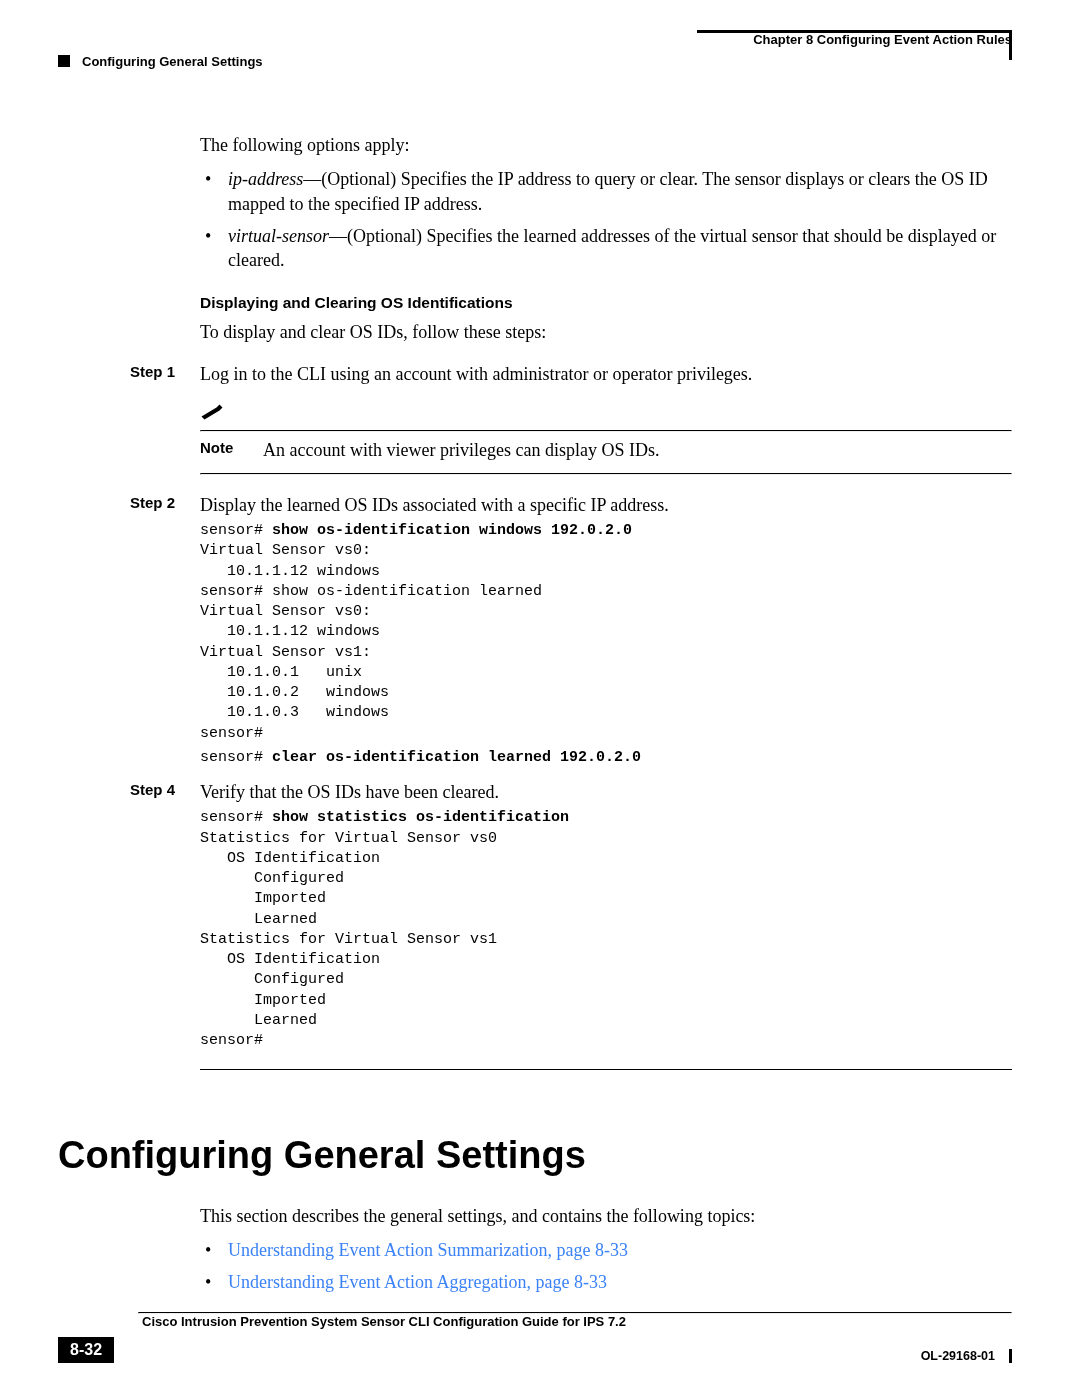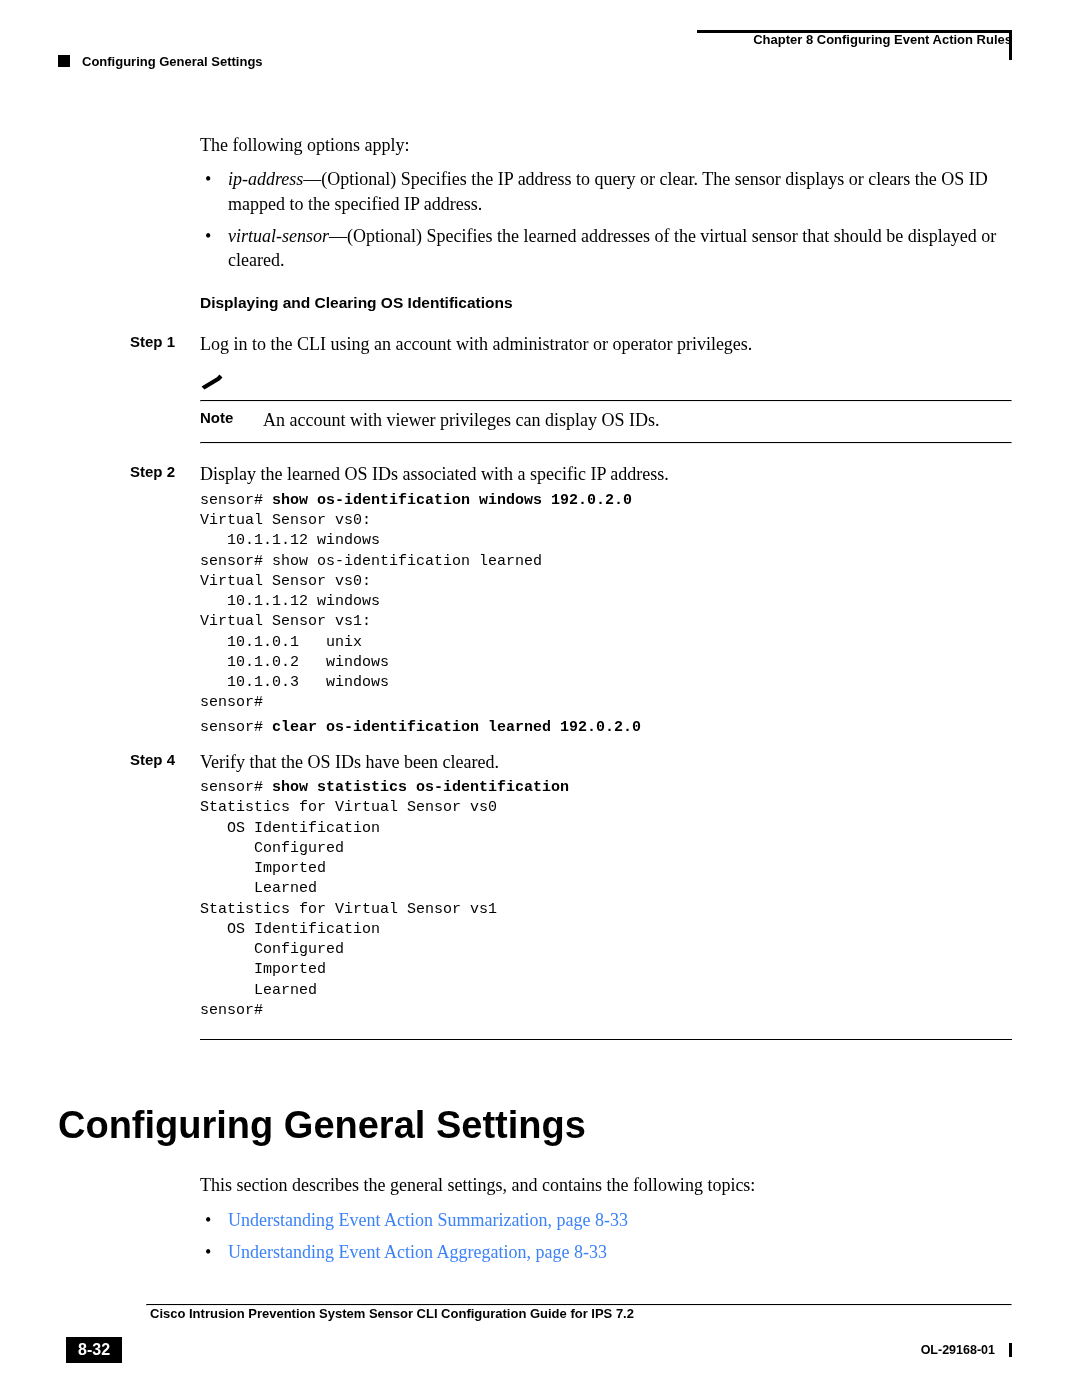--- a/index.html
+++ b/index.html
@@ -22,23 +22,23 @@
   .note-rule{border-top:1px solid #000;margin:4px 0 6px 0}
   .pencil{font-family:Arial,sans-serif;display:inline-block;width:30px}
   .pencil svg{width:24px;height:16px}
   .note-line{display:flex;gap:23px;align-items:flex-start;margin-top:2px}
   .note-word{font-family:Arial,Helvetica,sans-serif;font-weight:700;font-size:15px;min-width:40px}
   .code{font-family:"Courier New",Courier,monospace;font-size:15px;white-space:pre;line-height:1.35;margin:4px 0}
   .code .b{font-weight:700}
   .hr-thin{border:0;border-top:1px solid #000;margin:18px 0 0 0}
   .h1{font-family:Arial,Helvetica,sans-serif;font-weight:700;font-size:38px;margin:60px 0 22px -142px}
   .link{color:#3b82f6}
-  .footer{position:absolute;bottom:34px;left:66px;right:68px;font-family:Arial,Helvetica,sans-serif;font-size:12.5px}
+  .footer{position:absolute;bottom:34px;left:58px;right:68px;font-family:Arial,Helvetica,sans-serif;font-size:12.5px}
   .footer-rule{border-top:1px solid #000;margin-bottom:0}
-  .footer-row{display:flex;align-items:center;justify-content:space-between;margin-top:16px}
+  .footer-row{display:flex;align-items:flex-end;justify-content:space-between;margin-top:8px}
   .footer-title{font-weight:700;text-align:center;flex:1;font-size:13px}
   .page-badge{background:#000;color:#fff;font-weight:700;padding:4px 12px;font-size:16px}
   .doc-id{font-weight:700}
   .tick{width:3px;height:14px;background:#000;display:inline-block;vertical-align:middle;margin-left:6px}
   .foot-left{display:flex;align-items:flex-end;gap:2px}
   .foot-right{display:flex;align-items:center;gap:8px}
   em.term{font-style:italic}
 </style>
 </head>
 <body>
@@ -57,20 +57,21 @@
   <div class="content">
     <p class="para">The following options apply:</p>
     <div class="bullet">
       <em class="term">ip-address</em><span>—(Optional) Specifies the IP address to query or clear. The sensor displays or clears the OS ID mapped to the specified IP address.</span>
     </div>
     <div class="bullet">
       <em class="term">virtual-sensor</em><span>—(Optional) Specifies the learned addresses of the virtual sensor that should be displayed or cleared.</span>
     </div>
 
     <div class="subhead">Displaying and Clearing OS Identifications</div>
+    <p class="para">To display and clear OS IDs, follow these steps:</p>
 
     <div class="step-row">
       <span class="step-label">Step 1</span>
       <span>Log in to the CLI using an account with administrator or operator privileges.</span>
     </div>
 
     <div class="note-block">
       <span class="pencil">
         <svg viewBox="0 0 32 20">
             <path d="M2 16 L22 4 L26 8 L6 20 Z M22 4 L26 0 L30 4 L26 8 Z" fill="#000"></path>

